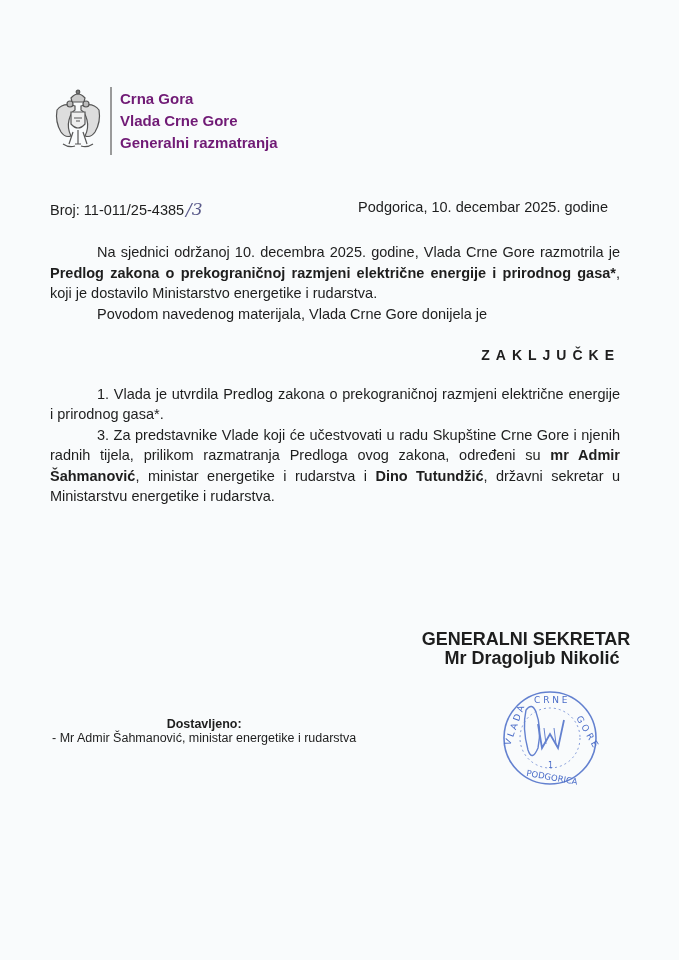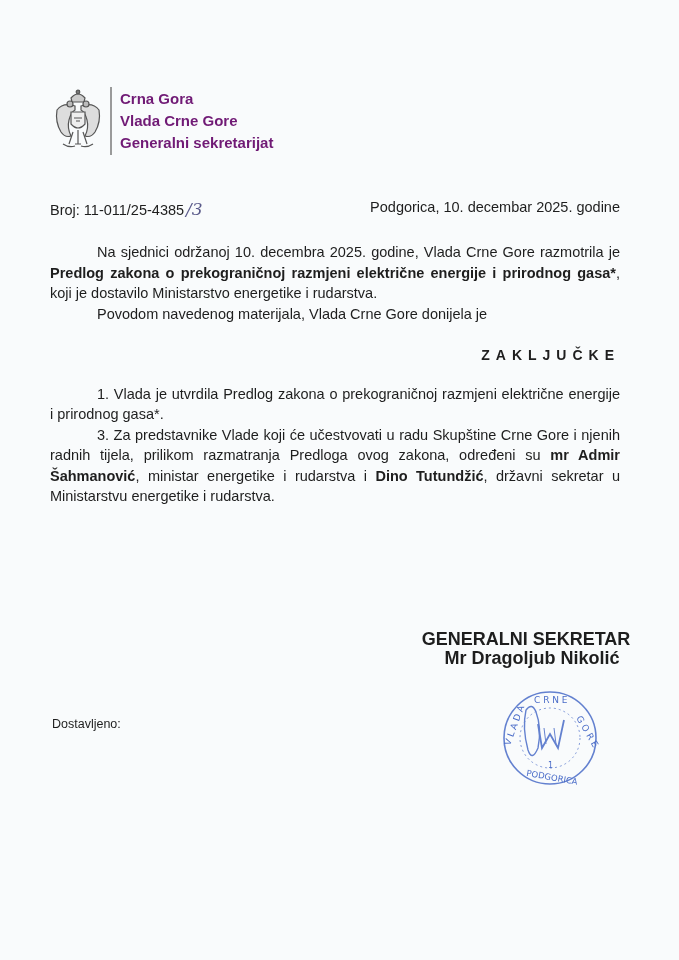--- a/index.html
+++ b/index.html
@@ -64,21 +64,21 @@
       gap: 16px;
     }
     .ref-left { display: flex; align-items: baseline; }
     .ref-hand {
       font-family: "DejaVu Serif", serif;
       font-style: italic;
       color: #5a5a8a;
       font-size: 17px;
       margin-left: 2px;
     }
-    .ref-right { margin-right: 0px; }
+    .ref-right { margin-right: 12px; }
     
     .body {
       position: absolute;
       left: 50px;
       top: 242px;
       width: 570px;
       font-size: 14.5px;
       line-height: 20.5px;
       text-align: justify;
     }
@@ -116,21 +116,21 @@
       height: 100px;
     }
     
     .delivered {
       position: absolute;
       left: 52px;
       top: 717px;
       font-size: 12.5px;
       line-height: 14px;
     }
-    .delivered .label { font-weight: normal; text-align: center; }
+    .delivered .label { font-weight: bold; text-align: center; }
   </style>
 </head>
 <body>
 
 <div class="page">
 
   <div class="header">
     <div class="coat">
       <svg width="50" height="66" viewBox="0 0 50 66">
         <g fill="none" stroke="#555" stroke-width="1.2">
@@ -149,21 +149,21 @@
 
           <path d="M20 44 L16 56 M30 44 L34 56 M25 42 L25 56 M22 56 L28 56"></path>
           <path d="M10 56 Q16 60 22 58 M40 56 Q34 60 28 58"></path>
         </g>
       </svg>
     </div>
     <div class="vline"></div>
     <div class="header-text">
       <span>Crna Gora</span>
       <span>Vlada Crne Gore</span>
-      <span>Generalni sekretarijat</span>
+      <span>Generalni razmatranja</span>
     </div>
   </div>
 
   <div class="refline">
     <div class="ref-left">
       <span>Broj: 11-011/25-4385</span>
       <span class="ref-hand">/3</span>
     </div>
     <span class="ref-right">Podgorica, 10. decembar 2025. godine</span>
   </div>
@@ -199,15 +199,16 @@
         <text x="78" y="30" transform="rotate(60 78 30)">G O R E</text>
         <text x="12" y="58" transform="rotate(-70 12 58)">V L A D A</text>
         <text x="50" y="80" font-size="8">1</text>
         <text x="28" y="92" font-size="8.5" transform="rotate(10 52 90)">PODGORICA</text>
       </g>
     </svg>
   </div>
 
   <div class="delivered">
     <div class="label">Dostavljeno:</div>
+    <div>- Mr Admir Šahmanović, ministar energetike i rudarstva</div>
   </div>
 
 </div>
 
 </body></html>

